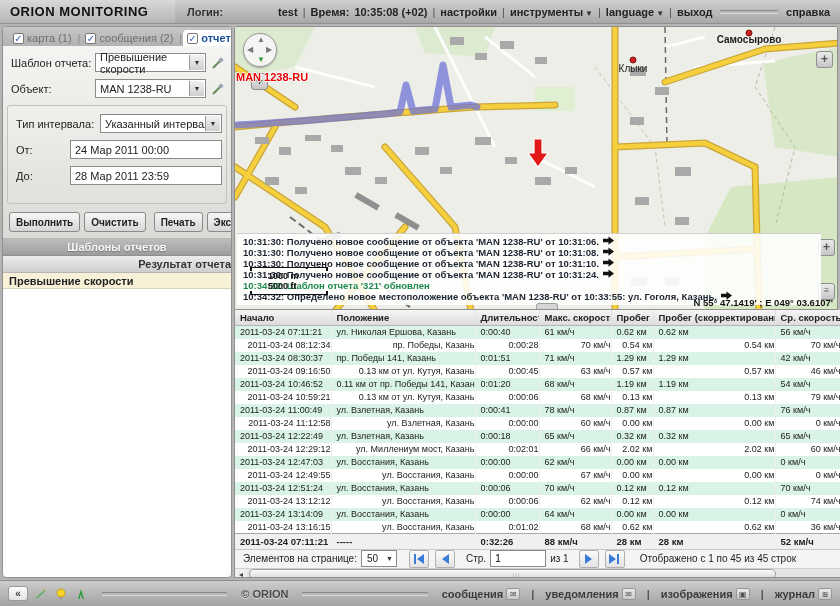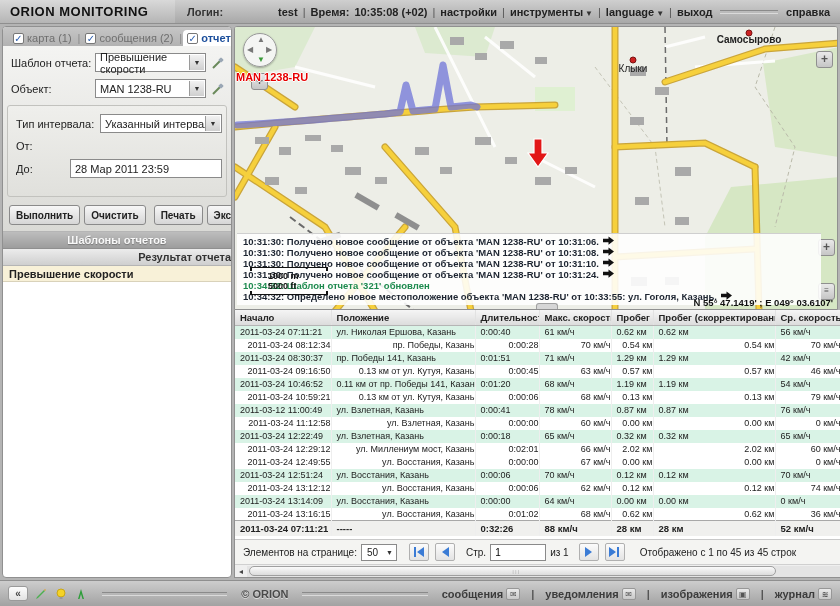--- a/index.html
+++ b/index.html
@@ -197,20 +197,21 @@
       <div class="inner">
         <div class="frow">
           <span class="flabel">Тип интервала:</span>
           <div class="selectbox">
             <span>Указанный интервал</span>
             <span class="arr">▼</span>
           </div>
         </div>
         <div class="frow">
           <span class="flabel">От:</span>
+          <input class="txt" value="24 Мар 2011 00:00" style="">
         </div>
         <div class="frow" style="margin-bottom:2px">
           <span class="flabel">До:</span>
           <input class="txt" value="28 Мар 2011 23:59" style="">
         </div>
       </div>
       <div class="btnrow">
         <button class="btn">Выполнить</button>
         <button class="btn">Очистить</button>
         <span class="spacer"></span>
@@ -451,21 +452,21 @@
           <tr class="even">
             <td>2011-03-24 10:59:21</td>
             <td>0.13 км от ул. Кутуя, Казань</td>
             <td>0:00:06</td>
             <td>68 км/ч</td>
             <td>0.13 км</td>
             <td>0.13 км</td>
             <td>79 км/ч</td>
           </tr>
           <tr class="odd">
-            <td>2011-03-12 11:00:49</td>
+            <td>2011-03-24 11:00:49</td>
             <td>ул. Взлетная, Казань</td>
             <td>0:00:41</td>
             <td>78 км/ч</td>
             <td>0.87 км</td>
             <td>0.87 км</td>
             <td>76 км/ч</td>
           </tr>
           <tr class="even">
             <td>2011-03-24 11:12:58</td>
             <td>ул. Взлетная, Казань</td>
@@ -485,20 +486,29 @@
             <td>65 км/ч</td>
           </tr>
           <tr class="even">
             <td>2011-03-24 12:29:12</td>
             <td>ул. Миллениум мост, Казань</td>
             <td>0:02:01</td>
             <td>66 км/ч</td>
             <td>2.02 км</td>
             <td>2.02 км</td>
             <td>60 км/ч</td>
+          </tr>
+          <tr class="odd">
+            <td>2011-03-24 12:47:03</td>
+            <td>ул. Восстания, Казань</td>
+            <td>0:00:00</td>
+            <td>62 км/ч</td>
+            <td>0.00 км</td>
+            <td>0.00 км</td>
+            <td>0 км/ч</td>
           </tr>
           <tr class="even">
             <td>2011-03-24 12:49:55</td>
             <td>ул. Восстания, Казань</td>
             <td>0:00:00</td>
             <td>67 км/ч</td>
             <td>0.00 км</td>
             <td>0.00 км</td>
             <td>0 км/ч</td>
           </tr>

